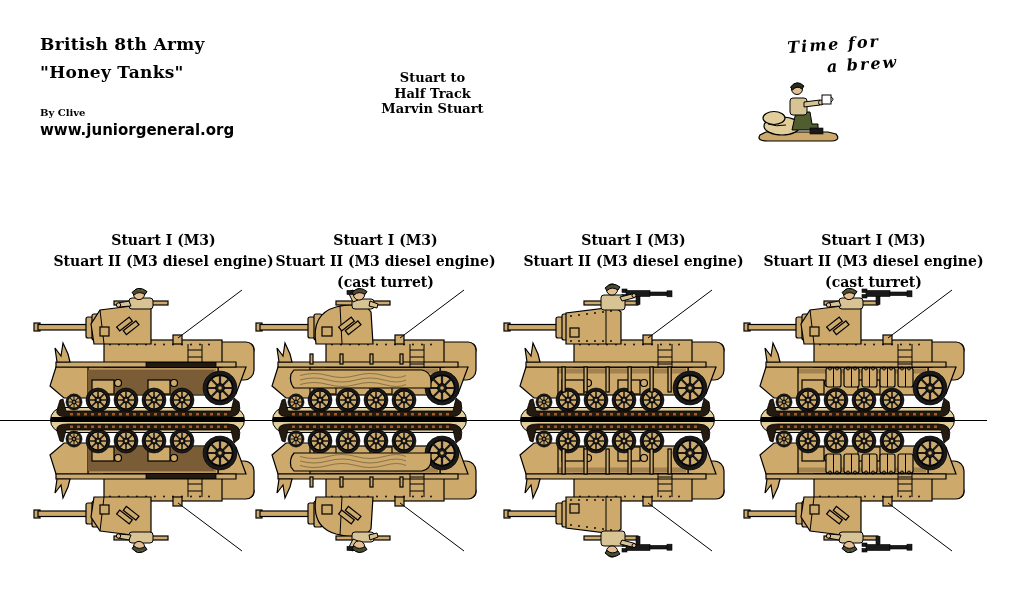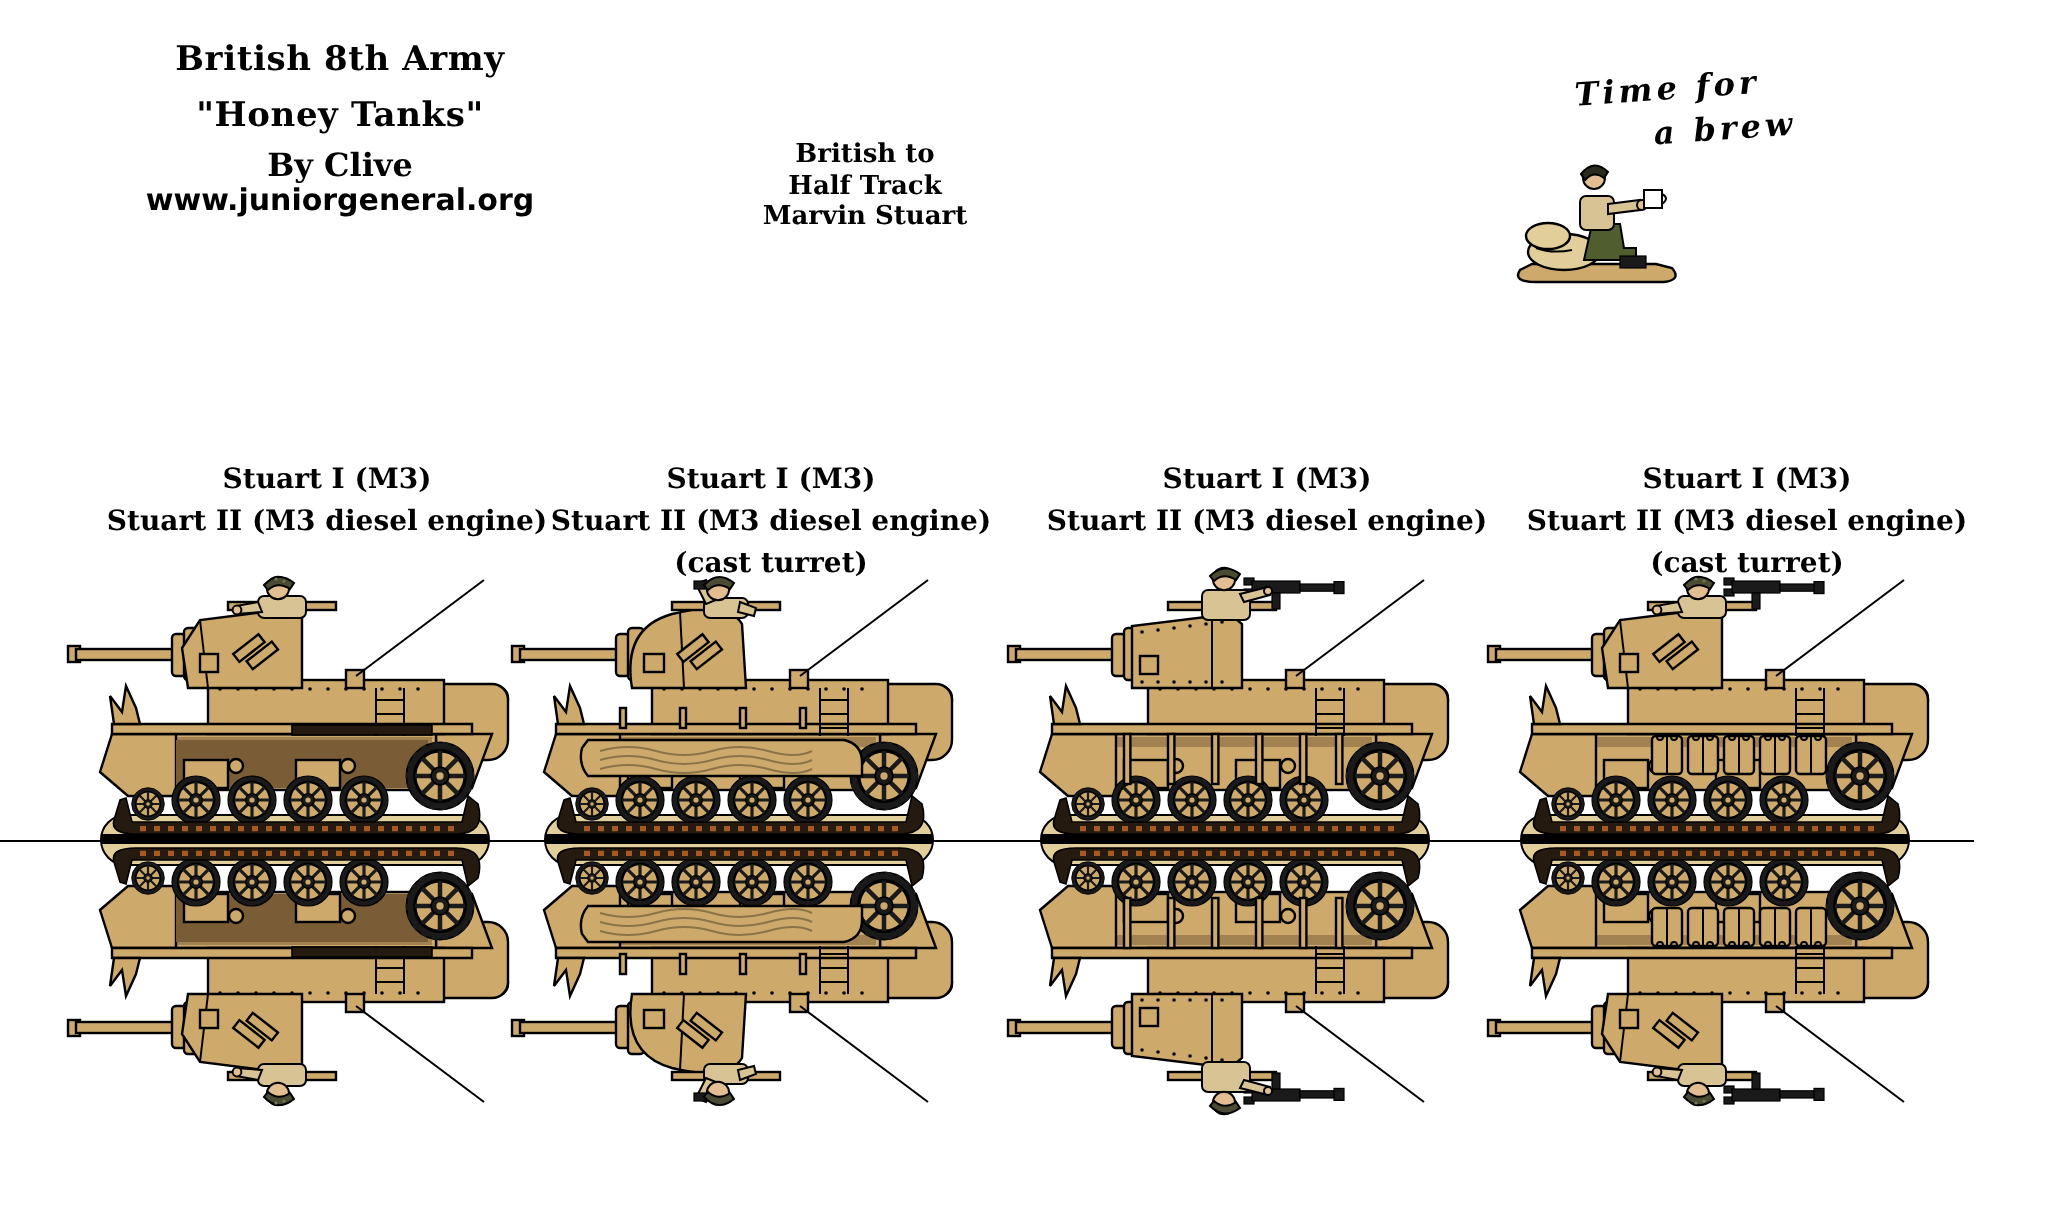--- a/index.html
+++ b/index.html
@@ -8,23 +8,23 @@
     --outline:#000000; --skin:#E3BE92; --shirt:#D8C395; --beret-olive:#4B4A33;
     --trousers-green:#4F5D2F; --metal-black:#1A1A1A; --mug-white:#FFFFFF;
     --page-bg:#FFFFFF; --text:#000000;
   }
   *{margin:0;padding:0;box-sizing:border-box}
   html,body{background:#888}
   #page{position:relative;width:1032px;height:608px;background:var(--page-bg);
     overflow:hidden;font-family:"DejaVu Serif","Liberation Serif",serif;color:var(--text)}
   .abs{position:absolute}
   
-  .title-block{left:40px;top:16px;width:260px;text-align:center;font-weight:bold}
+  .title-block{left:40px;top:30px;width:260px;font-weight:bold}
   .title-line{font-size:17px;line-height:28px;letter-spacing:.3px}
-  .byline{font-size:16px;line-height:18px;margin-top:2px}
+  .byline{font-size:10px;line-height:18px;margin-top:18px}
   .website{font-family:"DejaVu Sans","Liberation Sans",sans-serif;font-size:15px;line-height:16px;font-weight:bold}
   .thanks-block{left:350px;top:70px;width:165px;text-align:center;font-weight:bold;font-size:13px;line-height:15.5px}
   .brew-text{left:788px;top:32px;width:140px;font-style:italic;font-weight:bold;font-size:16px;
     line-height:22px;transform:rotate(-4deg);letter-spacing:2px}
   .brew-line2{margin-left:38px}
   
   .unit{position:absolute;top:228px;width:235px;height:330px}
   .label{position:absolute;top:2px;left:16px;width:100%;text-align:center;font-weight:bold;
     font-size:14px;line-height:21px}
   .fold-line{left:0;top:420px;width:987px;height:1px;background:var(--outline);z-index:1}
@@ -260,21 +260,21 @@
 <div id="page">
 
   <div class="abs title-block">
     <div class="title-line">British 8th Army</div>
     <div class="title-line">"Honey Tanks"</div>
     <div class="byline">By Clive</div>
     <div class="website">www.juniorgeneral.org</div>
   </div>
 
   <div class="abs thanks-block">
-    <div>British to</div>
+    <div>Stuart to</div>
     <div>Half Track</div>
     <div>Marvin Stuart</div>
   </div>
 
   <div class="abs brew-text">
     <div>Time for</div>
     <div class="brew-line2">a brew</div>
   </div>
 
   <svg class="abs brew-fig" viewBox="0 0 92 70">

